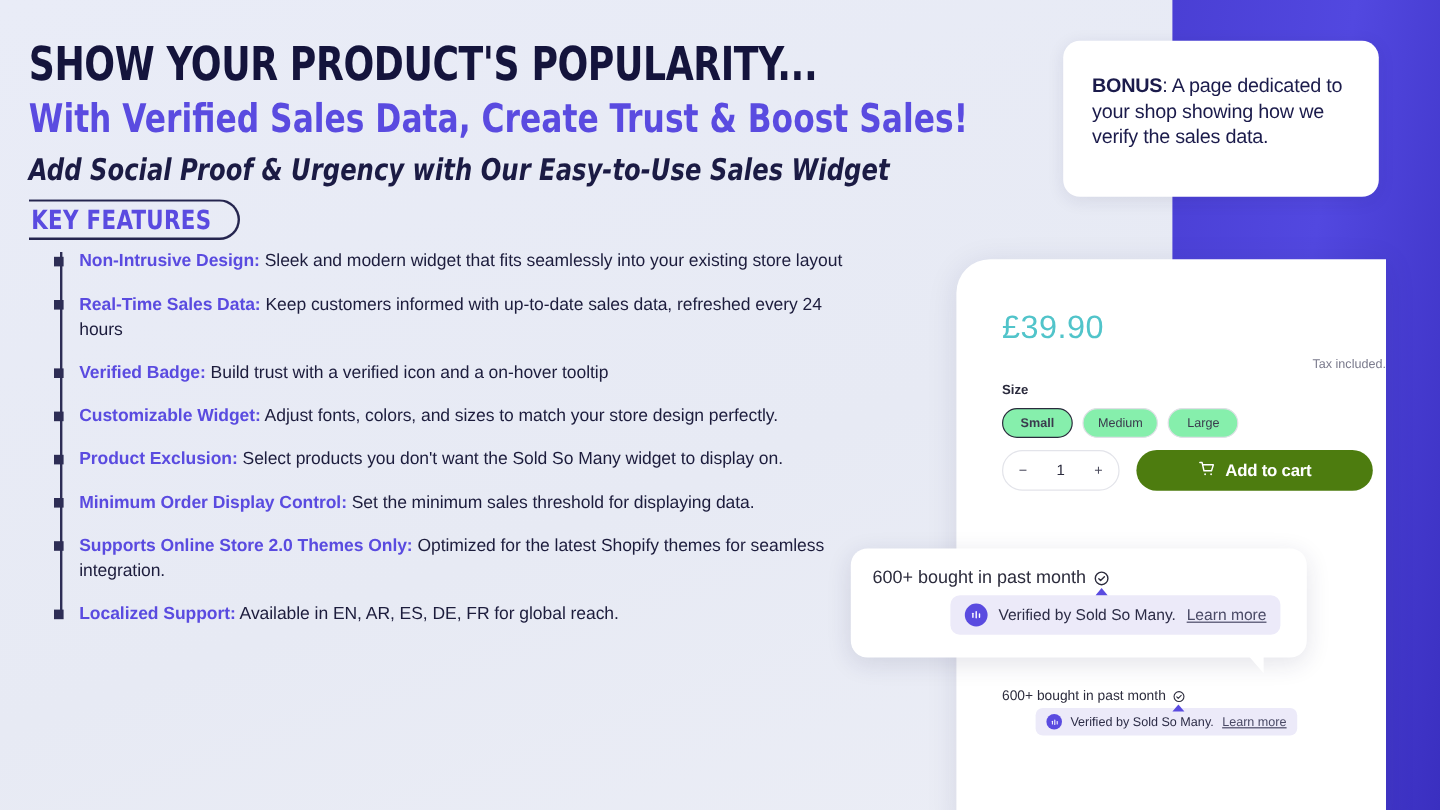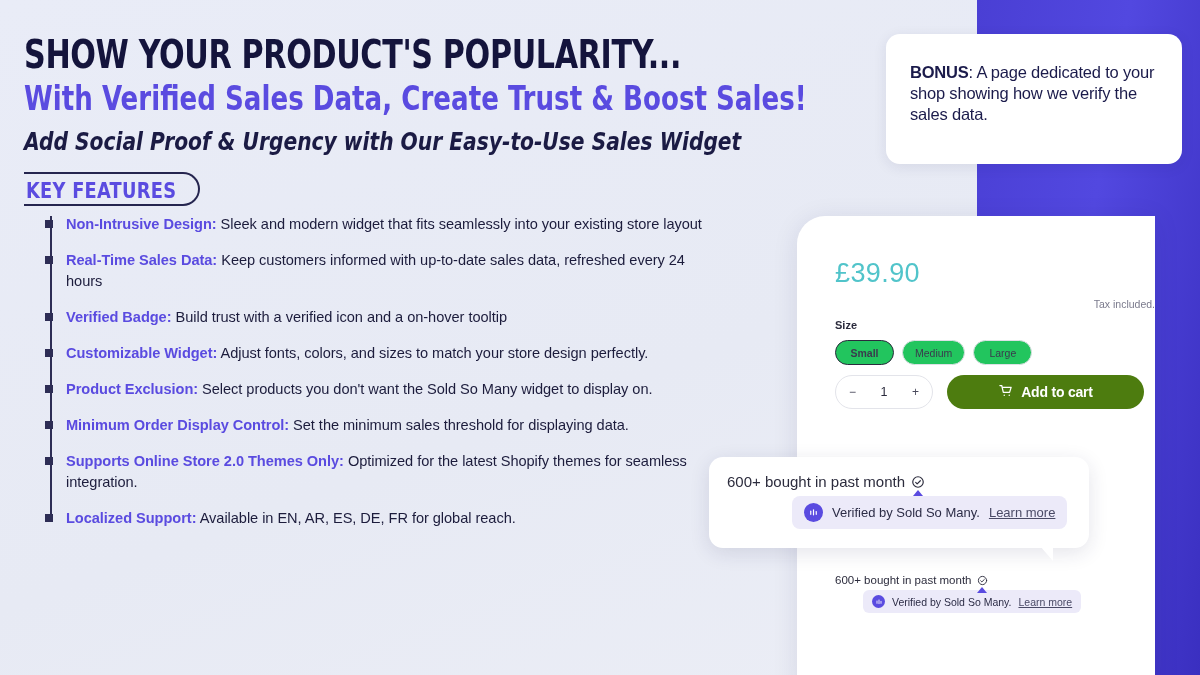--- a/index.html
+++ b/index.html
@@ -52,21 +52,21 @@
     font-style: italic;
     font-size: 25px;
     color: #1b1b44;
     transform: scaleX(0.9);
     transform-origin: left center;
     white-space: nowrap;
     margin-top: 9px;
   }
 
   
-  .kf-wrap { position: relative; margin-top: 16px; height: 38px; width: 200px; }
+  .kf-wrap { position: relative; margin-top: 10px; height: 38px; width: 200px; }
   .kf-tag {
     position: absolute; left: 0; top: 0;
     height: 34px; width: 176px;
     border: 2px solid #25254f;
     border-left: none;
     border-radius: 0 20px 20px 0;
   }
   .kf-label {
     position: absolute; left: 2px; top: 6px;
     font-family: "Liberation Sans Narrow", "DejaVu Sans Condensed", "Liberation Sans", sans-serif;
@@ -108,21 +108,21 @@
   }
   .feature p .term {
     color: #5a4be0;
     font-weight: 700;
   }
 
   
   .bonus-card {
     position: absolute;
     left: 886px; top: 34px;
-    width: 296px; height: 130px;
+    width: 263px; height: 130px;
     background: #ffffff;
     border-radius: 14px;
     box-shadow: 0 3px 14px rgba(30,30,80,0.09);
     padding: 28px 20px 0 24px;
   }
   .bonus-card p {
     font-size: 16.5px;
     line-height: 1.28;
     color: #1b1b4b;
     letter-spacing: -0.2px;
@@ -160,21 +160,21 @@
   .size-row { display: flex; gap: 8px; margin-top: 9px; }
   .size-pill {
     height: 25px;
     min-width: 59px;
     padding: 0 12px;
     border: 1px solid #dfe0e6;
     border-radius: 14px;
     display: flex; align-items: center; justify-content: center;
     font-size: 10.5px;
     color: #3a3a4d;
-    background: #22c55e;
+    background: #86efac;
   }
   .size-pill.selected {
     border: 1.6px solid #2b2b3d;
     font-weight: 600;
   }
   .qty-label {
     margin-top: 20px;
     font-size: 11px;
     font-weight: 700;
     color: #2b2b3d;

